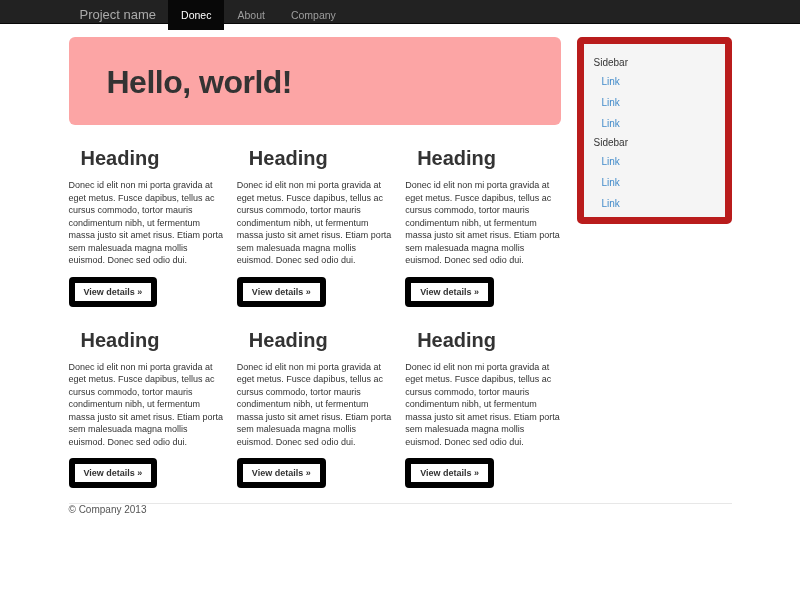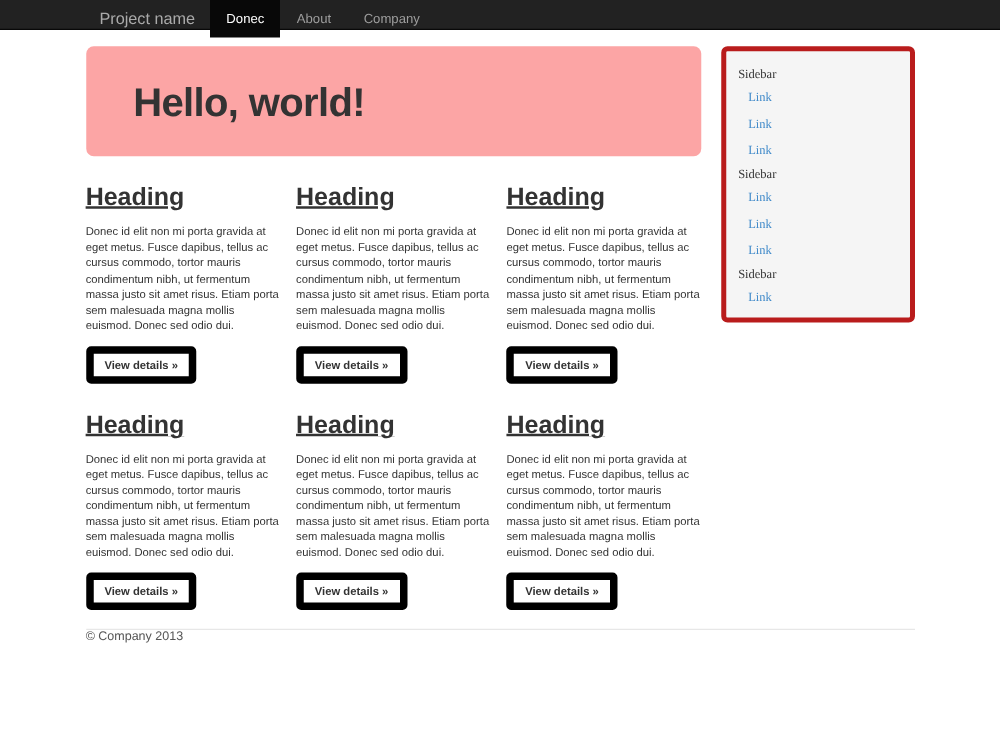--- a/index.html
+++ b/index.html
@@ -43,27 +43,26 @@
     color: #ffffff;
   }
 
   
   .container { width: 663px; margin: 0 auto; }
   .content-row { display: flex; margin-top: 13px; }
   .main-col { width: 497px; }
   .sidebar-col {
     width: 155px;
     margin-left: 11px;
-    height: 221px;
+    height: 187px;
     background: #f5f5f5;
-    border: 4px solid #b91c1c;
+    border: 7px solid #b91c1c;
     border-radius: 5px;
     padding: 10px;
     overflow: hidden;
-    font-family: Liberation Serif, serif;
   }
 
   
   .jumbotron {
     background: #fca5a5;
     border-radius: 6px;
     padding: 27px 38px 15px;
     margin-right: 5px;
   }
   .jumbotron h1 {
@@ -81,25 +80,24 @@
     max-width: 400px;
   }
 
   
   .cards-grid {
     display: grid;
     grid-template-columns: repeat(3, 1fr);
     column-gap: 8px;
   }
   .card h2 {
-    margin: 22px 0 9px;
+    margin: 22px 12px 9px;
     font-size: 20px;
     font-weight: 700;
     color: #333333;
-    text-decoration: underline;
   }
   .card p {
     margin: 0 0 10px;
     padding-right: 4px;
     font-size: 9px;
     line-height: 12.5px;
     color: #333333;
   }
   .btn {
     display: inline-block;

